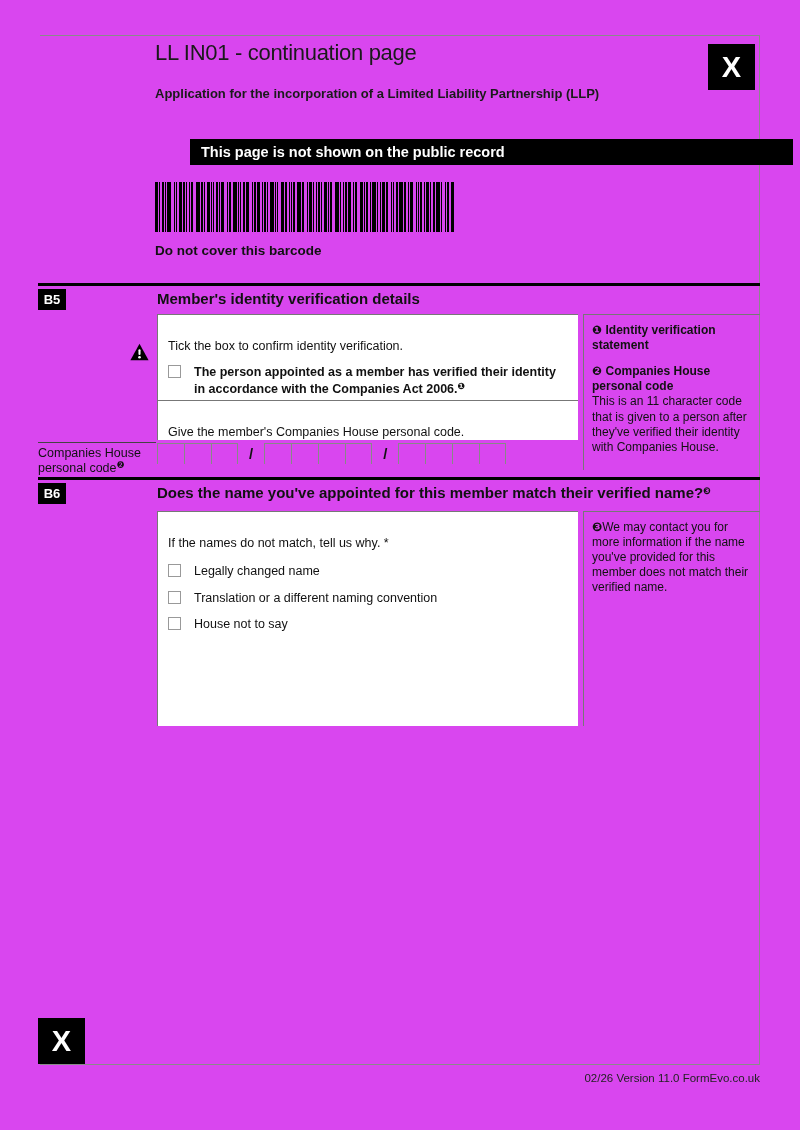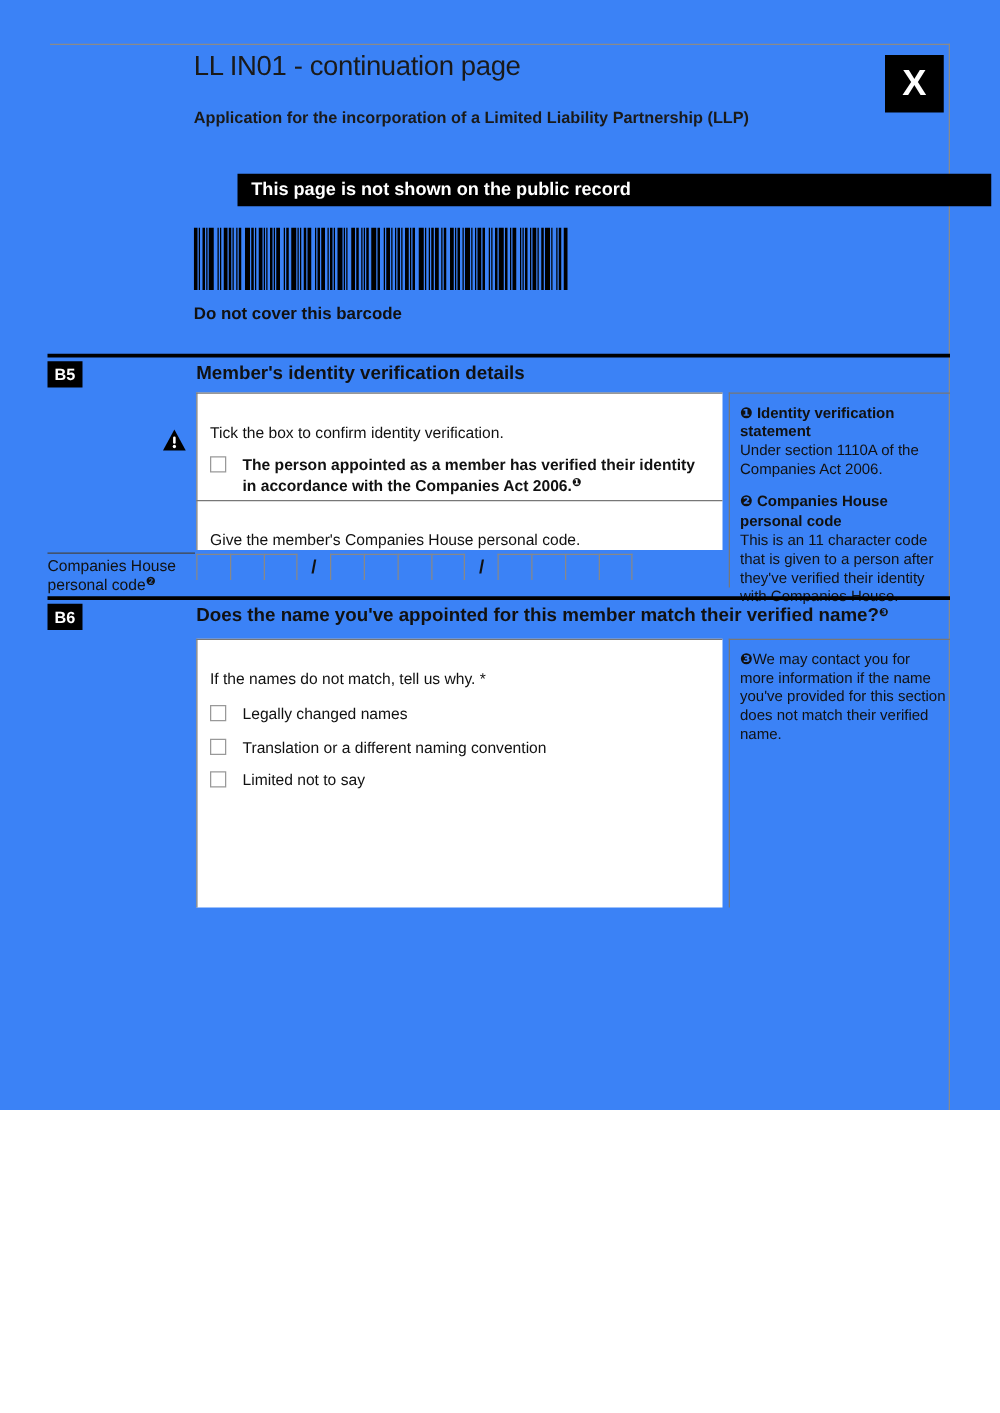--- a/index.html
+++ b/index.html
@@ -1,18 +1,18 @@
 <!DOCTYPE html>
 <html><head>
 <meta charset="utf-8">
 <style>
   * { margin:0; padding:0; box-sizing:border-box; }
   html,body { background:#fff; }
   body { font-family:"Liberation Sans","DejaVu Sans",sans-serif; color:#111; }
-  .page { position:relative; width:800px; height:888px; background:#3b82f6; overflow:hidden; }
+  .page { position:relative; width:800px; height:1130px; background:#d946ef; overflow:hidden; }
 
   .line { position:absolute; background:#000; }
   .frame { position:absolute; border:0 solid #8a8a8a; }
 
   .title { position:absolute; left:155px; top:40px; font-size:22px; font-weight:400; letter-spacing:-0.3px; color:#1a1a1a; }
   .subtitle { position:absolute; left:155px; top:86px; font-size:13px; font-weight:600; color:#1a1a1a; }
 
   .xbox { position:absolute; background:#000; color:#fff; display:flex; align-items:center; justify-content:center; font-weight:700; }
   .xbox.top { left:708px; top:44px; width:47px; height:46px; font-size:29px; }
   .xbox.bottom { left:38px; top:1018px; width:47px; height:46px; font-size:29px; }
@@ -217,53 +217,52 @@
       <div class="code-cell"></div>
       <div class="code-cell"></div>
       <div class="code-cell"></div>
       <div class="code-cell"></div>
     </div>
   </div>
 
   <div class="sidebar" style="top:314px; height:156px;">
     <div class="note">
       <span class="nb"><span>❶</span> <span>Identity verification statement</span></span><br>
-      <span>Under section 1110A of the Companies Act 2006.</span>
     </div>
     <div class="note">
       <span class="nb"><span>❷</span> <span>Companies House personal code</span></span><br>
       <span>This is an 11 character code that is given to a person after they've verified their identity with Companies House.</span>
     </div>
   </div>
 
   <div class="line section-rule" style="left:38px; top:477px; width:722px;"></div>
   <div class="badge" style="top:483px;">
       <span>B6</span>
     </div>
   <div class="sec-heading" style="top:484px;"><span>Does the name you've appointed for this member match their verified name?</span><span class="sup">❸</span></div>
 
   <div class="fieldbox" style="left:157px; top:511px; width:421px; height:215px;">
     <div class="instr">If the names do not match, tell us why. *</div>
     <div class="cbrow opt" style="margin-top:14px;">
       <div class="checkbox"></div>
-      <div class="cblabel">Legally changed names</div>
+      <div class="cblabel">Legally changed name</div>
     </div>
     <div class="cbrow opt">
       <div class="checkbox"></div>
       <div class="cblabel">Translation or a different naming convention</div>
     </div>
     <div class="cbrow opt">
       <div class="checkbox"></div>
-      <div class="cblabel">Limited not to say</div>
+      <div class="cblabel">House not to say</div>
     </div>
   </div>
 
   <div class="sidebar" style="top:511px; height:215px;">
     <div class="note">
-      <span class="nb">❸</span><span>We may contact you for more information if the name you've provided for this section does not match their verified name.</span>
+      <span class="nb">❸</span><span>We may contact you for more information if the name you've provided for this member does not match their verified name.</span>
     </div>
   </div>
 
   <div class="xbox bottom">
       <span>X</span>
     </div>
   <div class="footer">02/26 Version 11.0 FormEvo.co.uk</div>
 
 </div>
 

